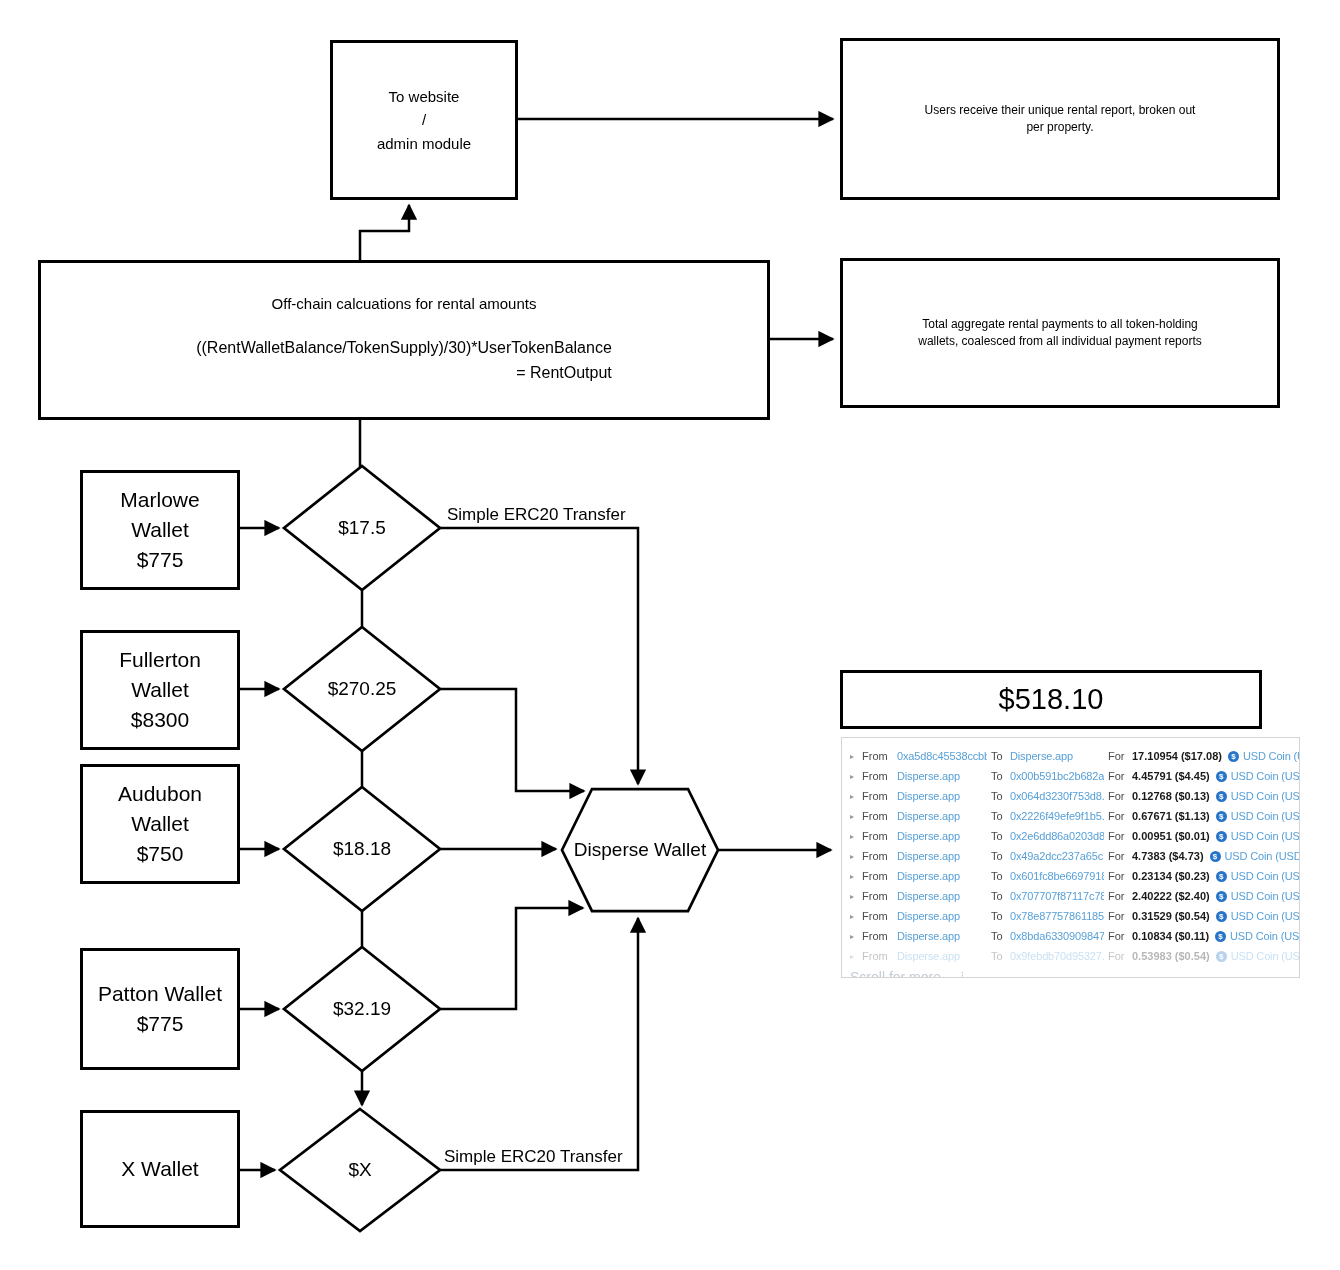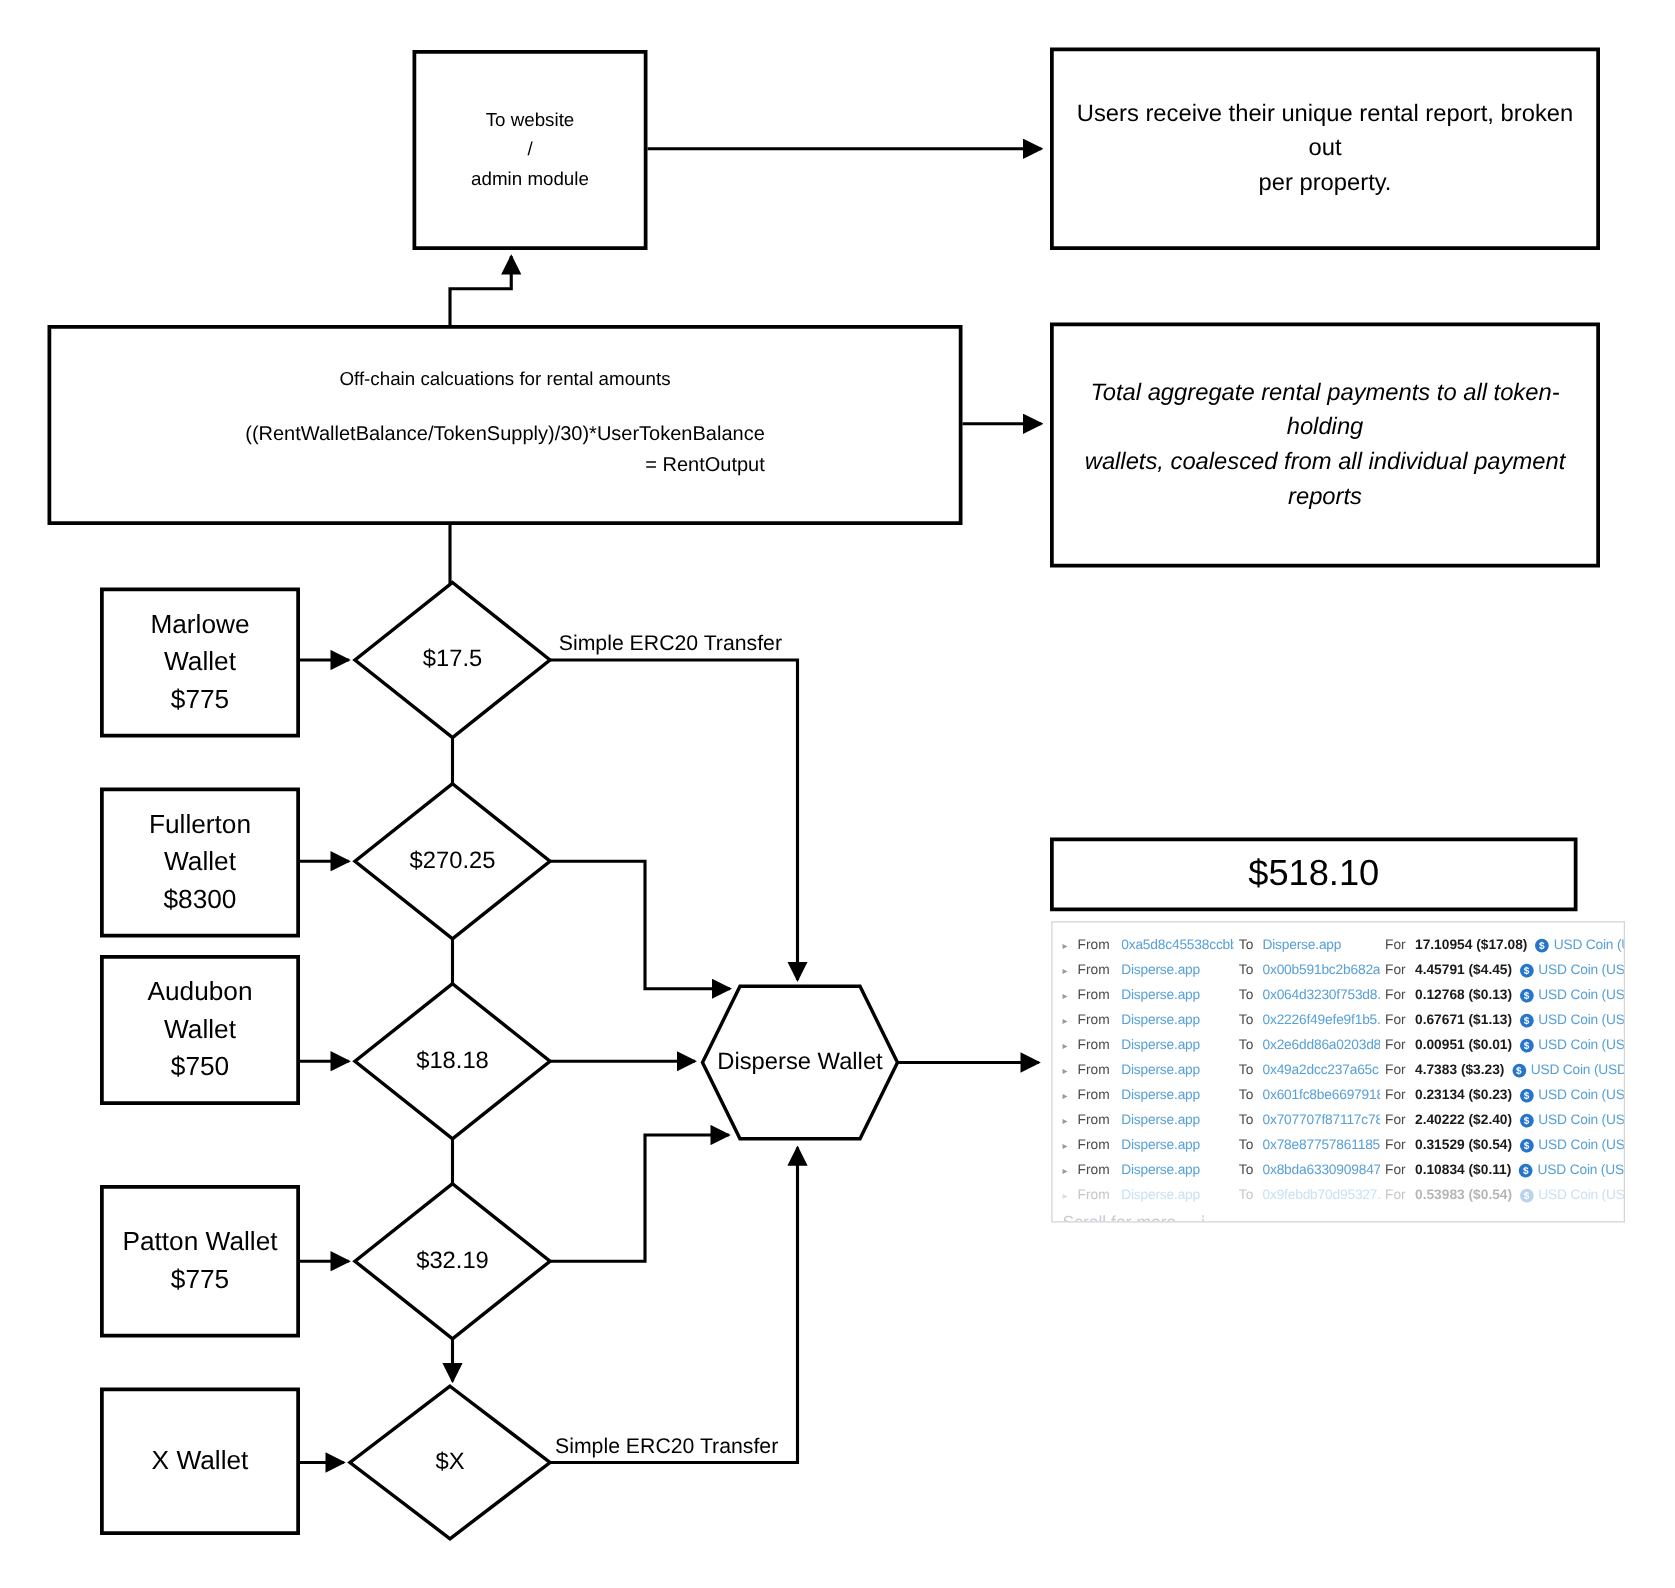--- a/index.html
+++ b/index.html
@@ -5,21 +5,21 @@
   html,body{margin:0;padding:0;background:#fff;}
   .stage{position:relative;width:1340px;height:1270px;background:#fff;overflow:hidden;
          font-family:"Liberation Sans",sans-serif;color:#000;}
   svg.wires{position:absolute;left:0;top:0;width:1340px;height:1270px;}
   svg.wires polyline, svg.wires line{fill:none;stroke:#000;stroke-width:2.5;}
   svg.wires polygon{fill:#fff;stroke:#000;stroke-width:2.75;}
   .box{position:absolute;box-sizing:border-box;border:3px solid #000;background:#fff;
        display:flex;flex-direction:column;align-items:center;justify-content:center;
        text-align:center;white-space:pre-line;}
   .wallet{left:80px;width:160px;font-size:21px;line-height:1.42;}
-  .note{font-size:19px;line-height:1.45;padding:0 8px;}
+  .note{font-size:12px;line-height:1.45;padding:0 8px;}
   .small{font-size:15px;line-height:1.55;}
   .formula-title{font-size:15px;}
   .formula-body{font-size:16px;line-height:1.55;margin-top:24px;white-space:pre-line;text-align:right;}
   .clabel{position:absolute;transform:translate(-50%,-50%);font-size:19px;white-space:nowrap;}
   .flabel{position:absolute;font-size:17px;white-space:nowrap;}
   .panel-total{position:absolute;left:840px;top:670px;width:422px;height:59px;box-sizing:border-box;
        border:3px solid #000;background:#fff;display:flex;align-items:center;justify-content:center;
        font-size:29px;}
   .txlist{position:absolute;left:841px;top:737px;width:459px;height:241px;box-sizing:border-box;
        border:1px solid #d4d4d4;background:#fff;overflow:hidden;padding-top:8px;}
@@ -91,21 +91,21 @@
     <span>Users receive their unique rental report, broken out
 per property.</span>
   </div>
 
   <div class="box" style="left:38px;top:260px;width:732px;height:160px;">
     <span class="formula-title">Off-chain calcuations for rental amounts</span>
     <span class="formula-body">((RentWalletBalance/TokenSupply)/30)*UserTokenBalance
 = RentOutput</span>
   </div>
 
-  <div class="box note" style="left:840px;top:258px;width:440px;height:196px;font-style:italic;">
+  <div class="box note" style="left:840px;top:258px;width:440px;height:150px;">
     <span>Total aggregate rental payments to all token-holding
 wallets, coalesced from all individual payment reports</span>
   </div>
 
   <div class="box wallet" style="top:470px;height:120px;">
     <span>Marlowe
 Wallet
 $775</span>
   </div>
   <div class="box wallet" style="top:630px;height:120px;">
@@ -198,21 +198,21 @@
           <span class="usdc-ico">$</span>
           <span class="c-link c-coin">USD Coin (USDC)</span>
         </div>
         <div class="txrow">
           <span class="caret">▸</span>
           <span class="c-lbl c-from">From</span>
           <span class="c-link c-fromlink">Disperse.app</span>
           <span class="c-lbl c-to">To</span>
           <span class="c-link c-tolink">0x49a2dcc237a65c...</span>
           <span class="c-lbl c-for">For</span>
-          <span class="c-amt">4.7383 ($3.23)</span>
+          <span class="c-amt">4.7383 ($4.73)</span>
           <span class="usdc-ico">$</span>
           <span class="c-link c-coin">USD Coin (USDC)</span>
         </div>
         <div class="txrow">
           <span class="caret">▸</span>
           <span class="c-lbl c-from">From</span>
           <span class="c-link c-fromlink">Disperse.app</span>
           <span class="c-lbl c-to">To</span>
           <span class="c-link c-tolink">0x601fc8be6697918...</span>
           <span class="c-lbl c-for">For</span>

